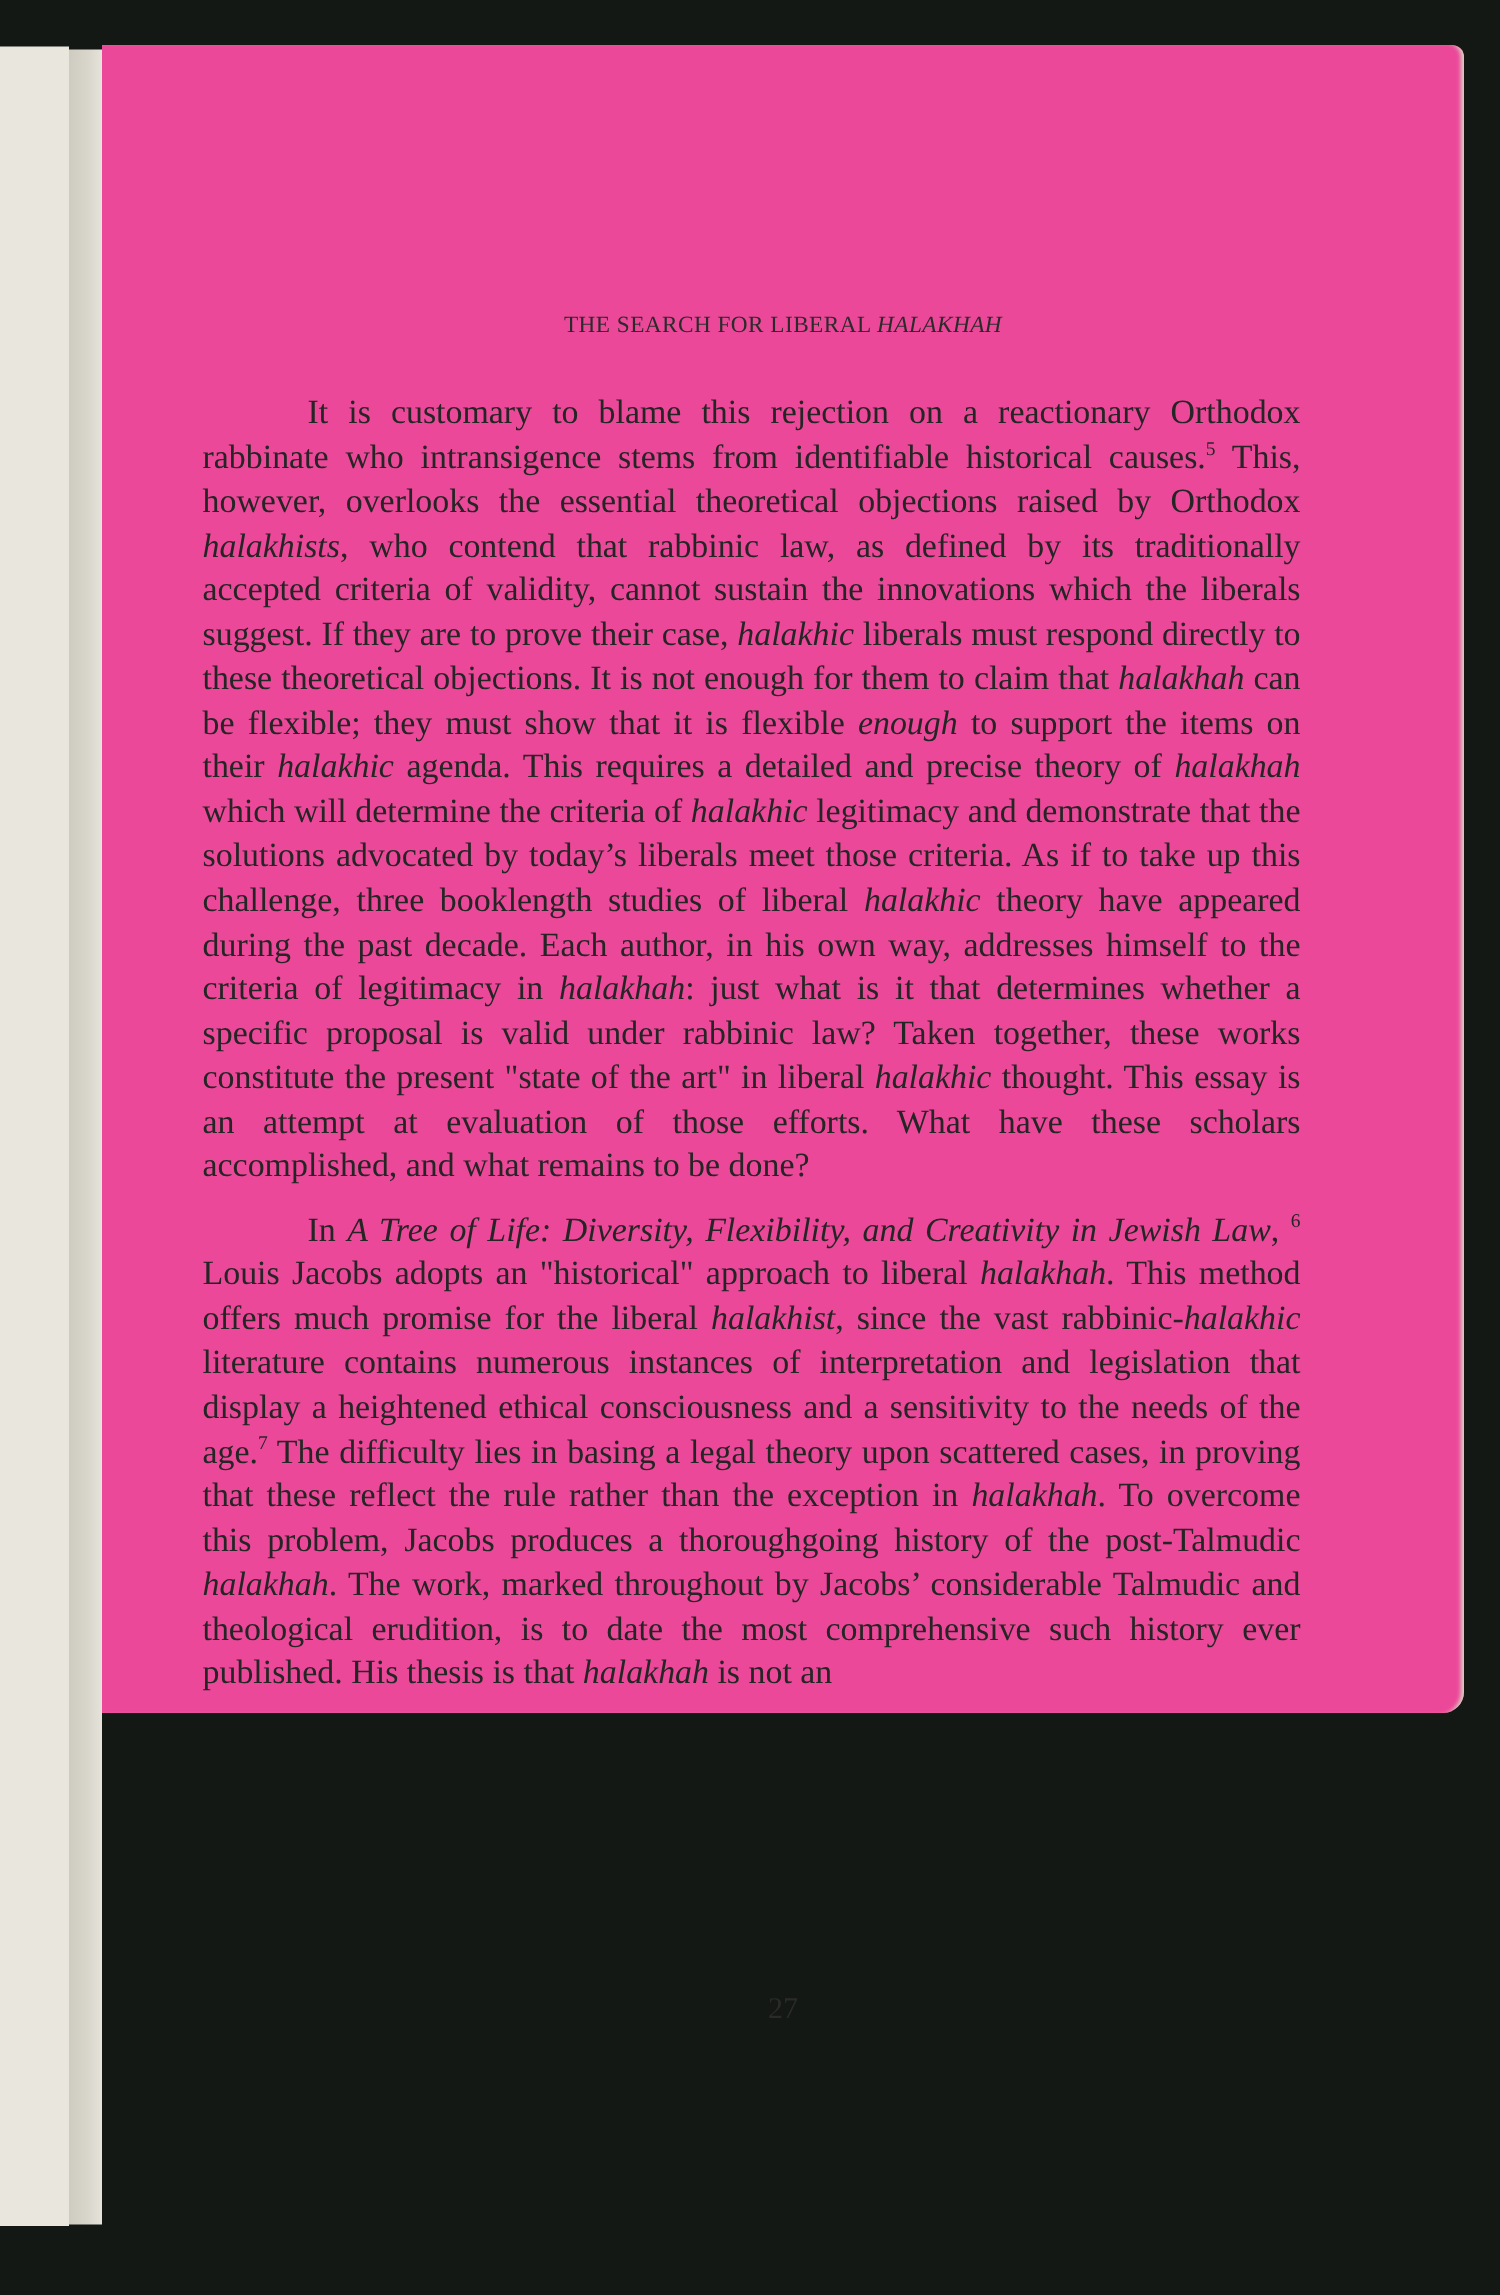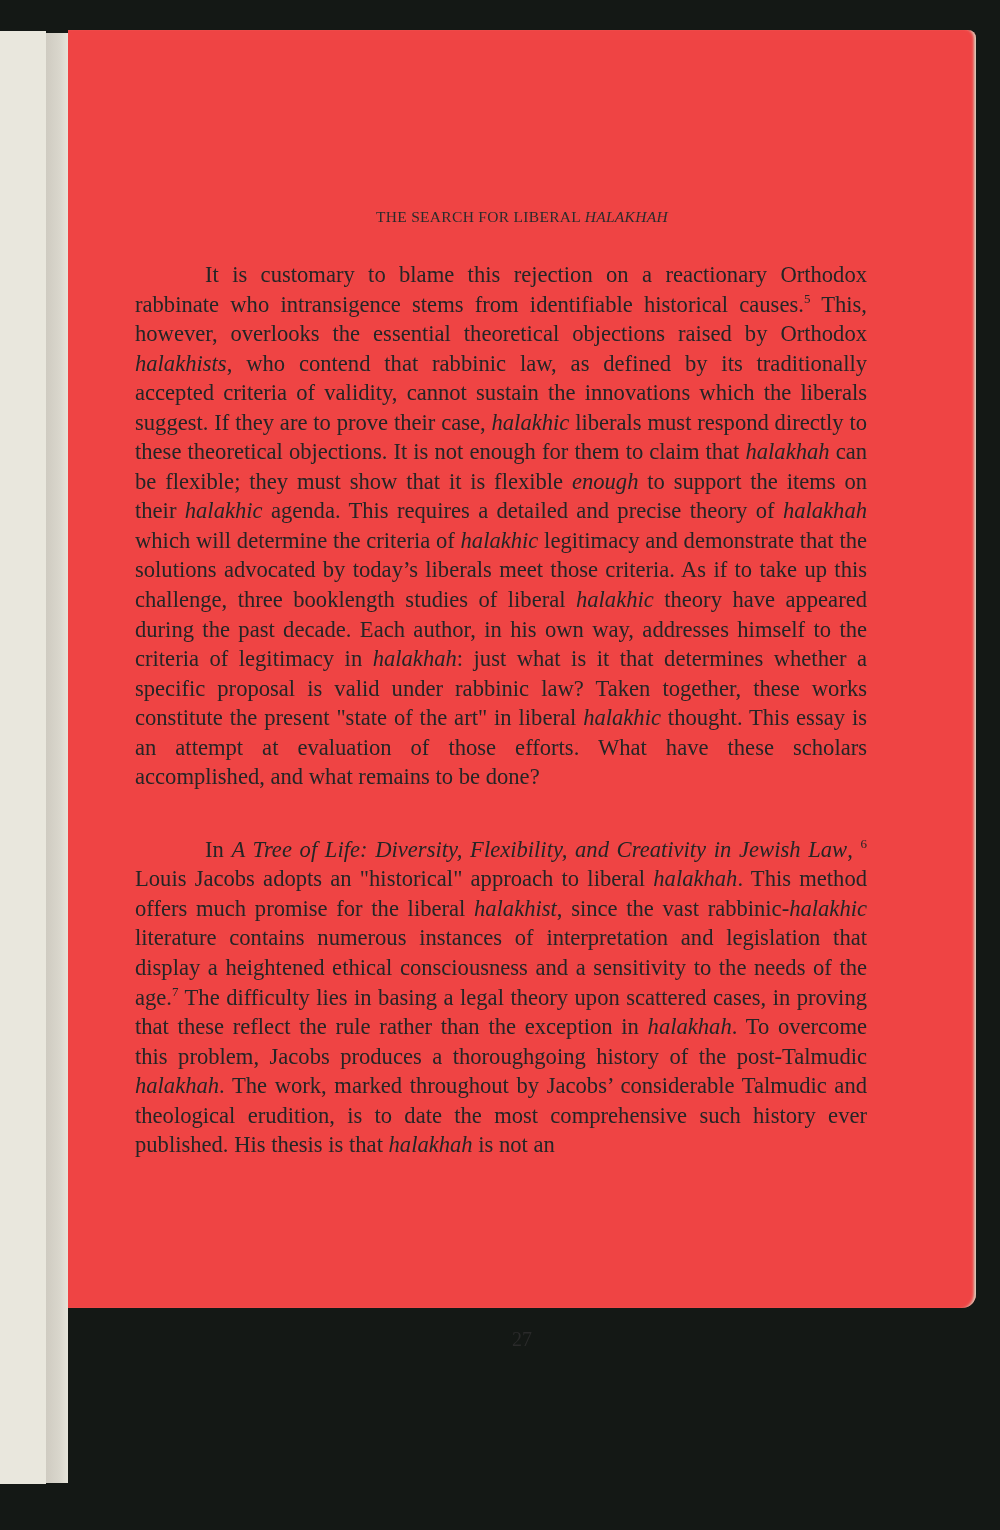--- a/index.html
+++ b/index.html
@@ -10,37 +10,37 @@
   }
   .left-page {
     position: absolute; left: 0; top: 31px; width: 46px; height: 1453px;
     background: #e9e7dd;
   }
   .gutter {
     position: absolute; left: 46px; top: 33px; width: 22px; height: 1450px;
     background: linear-gradient(90deg, #cfcbc1 0%, #d9d6cc 60%, #e6e4da 100%);
   }
   .page {
-    position: absolute; left: 68px; top: 30px; width: 908px; height: 1278px;
-    background: #ef4444;
+    position: absolute; left: 68px; top: 30px; width: 908px; height: 1112px;
+    background: #ec4899;
     border-top-right-radius: 8px; border-bottom-right-radius: 14px;
     box-shadow: inset -4px 0 3px -2px #d8d4c2;
   }
   .running-head {
     position: absolute; left: 0; width: 100%; top: 178px;
     text-align: center; font-size: 15.5px; letter-spacing: 0.3px; color: #2b2b2b;
   }
   .running-head i { font-style: italic; }
   .body-text {
     position: absolute; left: 67px; width: 732px; top: 230px;
     font-size: 22.6px; line-height: 29.55px; color: #252525;
     text-align: justify;
   }
   .body-text p { margin: 0; text-indent: 70px; }
-  .body-text p + p { margin-top: 43px; }
+  .body-text p + p { margin-top: 13px; }
   .body-text i { }
   sup { font-size: 13px; line-height: 0; vertical-align: 9px; }
   .folio {
     position: absolute; left: 0; width: 100%; top: 1298px;
     text-align: center; font-size: 20px; color: #2a2a2a;
   }
 </style>
 </head>
 <body>
 

